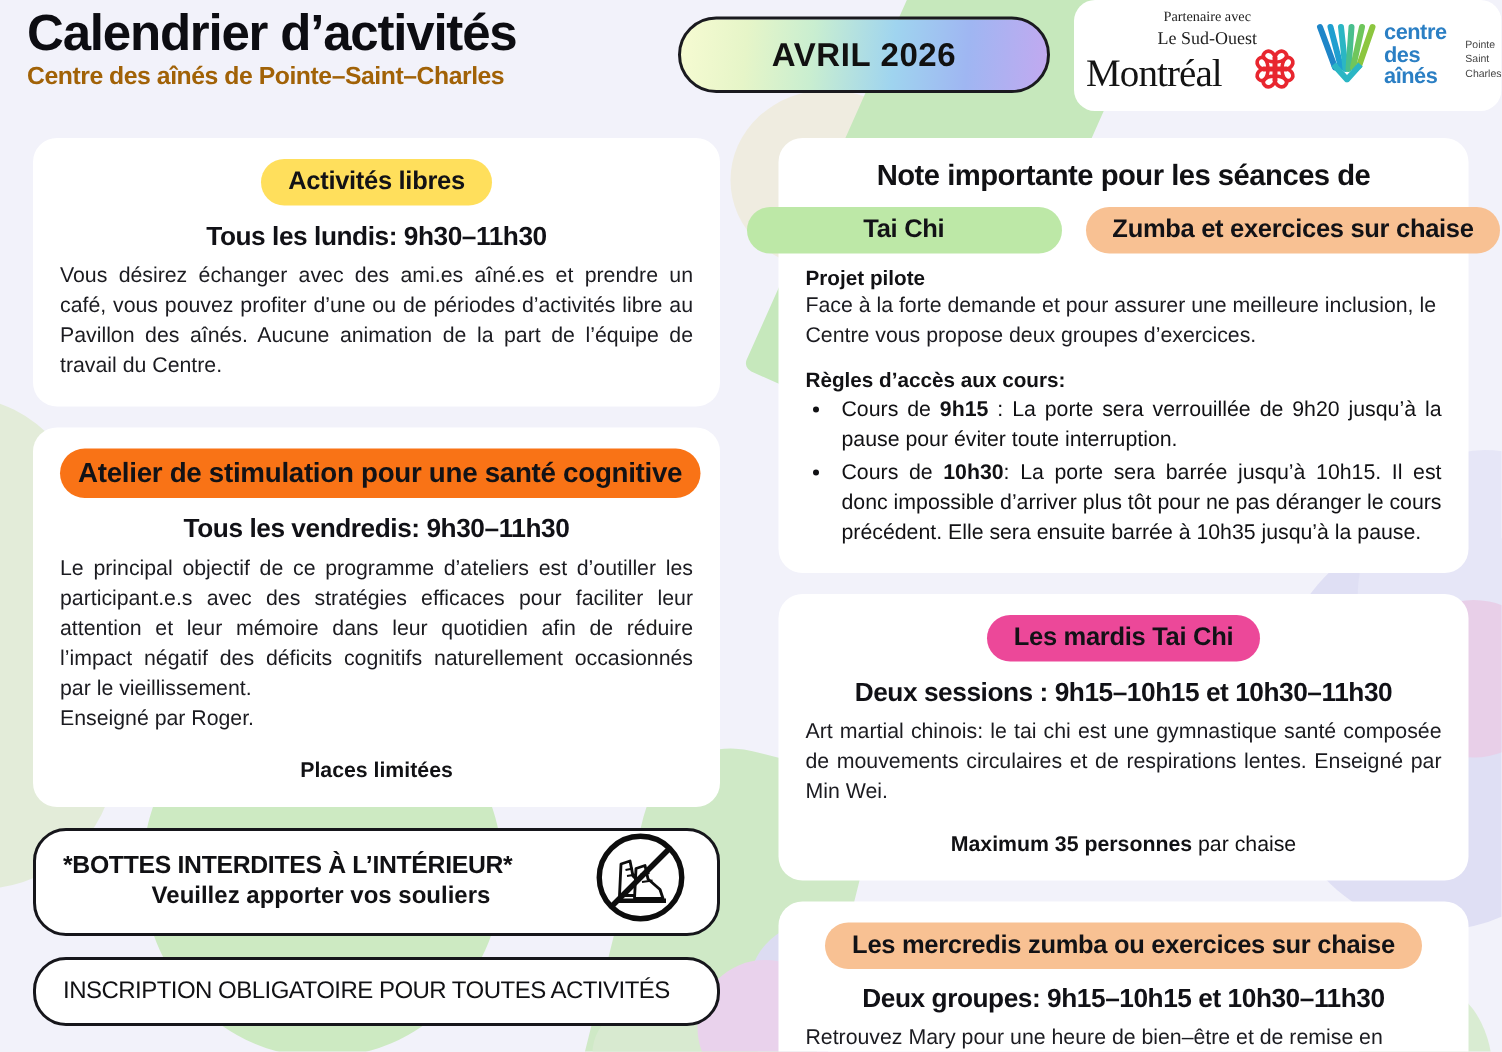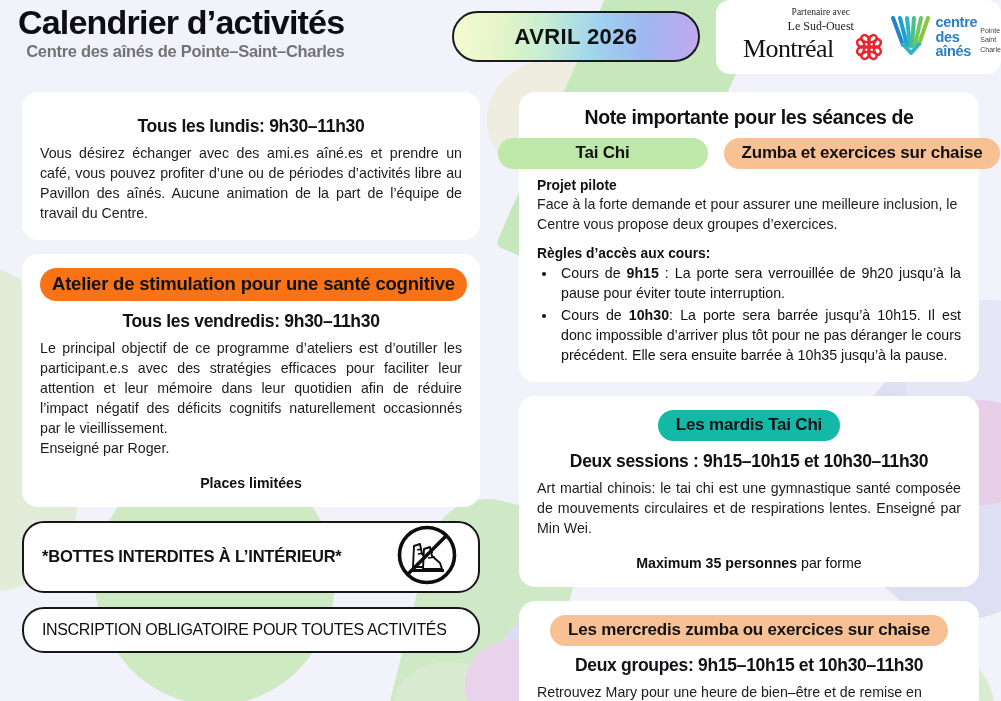--- a/index.html
+++ b/index.html
@@ -118,23 +118,22 @@
     font-size: 34px;
     font-weight: bold;
     letter-spacing: -0.8px;
     line-height: 1.08;
     color: #0d0d12;
   }
   .sub-title {
     font-size: 16.5px;
     font-weight: bold;
     letter-spacing: -0.3px;
-    color: #737373;
+    color: #a16207;
     margin-top: 1px;
-    text-align: right;
   }
 
   .month-pill {
     position: absolute;
     left: 452px; top: 11px;
     width: 248px; height: 51px;
     border: 2.4px solid #1a1a1f;
     border-radius: 26px;
     background: linear-gradient(95deg,
        #f6fbd2 0%, #e6f5c8 18%, #c9eed0 36%,
@@ -152,21 +151,21 @@
 
   .logo-panel {
     position: absolute;
     left: 716px; top: 0;
     width: 285px; height: 74px;
     background: #ffffff;
     border-radius: 14px;
     display: flex;
     align-items: center;
   }
-  .logo-mtl { position: relative; width: 170px; padding-left: 27px; }
+  .logo-mtl { position: relative; width: 170px; padding-left: 8px; }
   .logo-partner-lines {
     text-align: center;
     font-size: 9.5px;
     line-height: 1.18;
     color: #1d1d1d;
     font-family: "Liberation Serif", serif;
     padding-left: 14px;
   }
   .logo-partner-lines .l2 { font-size: 12px; }
   .logo-mtl-row { display: flex; align-items: center; gap: 19px; margin-top: -2px; }
@@ -217,21 +216,21 @@
     padding: 5px 18px 6px;
     font-size: 17px;
     font-weight: bold;
     letter-spacing: -0.2px;
     color: #121216;
     white-space: nowrap;
   }
   .pill-yellow { background: #ffdf5c; }
   .pill-purple { background: #f97316; font-size: 18.5px; padding: 5px 12px 6px; }
   .pill-green  { background: #bde8a7; }
-  .pill-green-soft { background: #14b8a6; }
+  .pill-green-soft { background: #ec4899; }
   .pill-orange { background: #f8c193; }
 
   .center { text-align: center; }
 
   .headline {
     font-size: 17.5px;
     font-weight: bold;
     letter-spacing: -0.3px;
     text-align: center;
     margin: 10px 0 6px;
@@ -399,37 +398,41 @@
           <div>Charles</div>
         </div>
       </div>
 
     </div>
   </div>
 
   <div class="col-left">
 
     <div class="card">
+      <div class="center">
+        <span class="pill pill-yellow">Activités libres</span>
+      </div>
       <div class="headline">Tous les lundis: 9h30–11h30</div>
       <div class="body-text">Vous désirez échanger avec des ami.es aîné.es et prendre un café, vous pouvez profiter d’une ou de périodes d’activités libre au Pavillon des aînés. Aucune animation de la part de l’équipe de travail du Centre.</div>
     </div>
 
     <div class="card">
       <div class="center">
         <span class="pill pill-purple">Atelier de stimulation pour une santé cognitive</span>
       </div>
       <div class="headline">Tous les vendredis: 9h30–11h30</div>
       <div class="body-text">Le principal objectif de ce programme d’ateliers est d’outiller les participant.e.s avec des stratégies efficaces pour faciliter leur attention et leur mémoire dans leur quotidien afin de réduire l’impact négatif des déficits cognitifs naturellement occasionnés par le vieillissement.</div>
       <div class="body-text left">Enseigné par Roger.</div>
       <div class="footnote">Places limitées</div>
     </div>
 
     <div class="card outlined boots-card">
       <div class="boots-text">
         <div class="boots-l1">*BOTTES INTERDITES À L’INTÉRIEUR*</div>
+        <div class="boots-l2">Veuillez apporter vos souliers</div>
       </div>
       <div class="boot-icon">
         <svg width="62" height="62" viewBox="0 0 62 62">
           <circle cx="31" cy="31" r="27.5" fill="none" stroke="#0d0d0d" stroke-width="3.6"></circle>
           <g fill="#ffffff" stroke="#0d0d0d" stroke-width="1.9" stroke-linejoin="round">
             <path d="M18 22 L24 20 L26 30 L33 37 L35 43 L17 43 Z"></path>
             <path d="M28 25 L34 23 L36 32 L44 39 L46 45 L27 45 Z"></path>
           </g>
           <path d="M15 45 L48 45 L48 48 L15 48 Z" fill="#0d0d0d"></path>
           <g stroke="#0d0d0d" stroke-width="1.3">
@@ -474,21 +477,21 @@
       </ul>
     </div>
 
     <div class="card">
       <div class="center">
         <span class="pill pill-green-soft">Les mardis Tai Chi</span>
       </div>
       <div class="headline">Deux sessions : 9h15–10h15 et 10h30–11h30</div>
       <div class="body-text">Art martial chinois: le tai chi est une gymnastique santé composée de mouvements circulaires et de respirations lentes. Enseigné par Min Wei.</div>
       <div class="footnote">
-        <b>Maximum 35 personnes</b><span class="reg"> par forme</span>
+        <b>Maximum 35 personnes</b><span class="reg"> par chaise</span>
       </div>
     </div>
 
     <div class="card">
       <div class="center">
         <span class="pill pill-orange">Les mercredis zumba ou exercices sur chaise</span>
       </div>
       <div class="headline tight">Deux groupes: 9h15–10h15 et 10h30–11h30</div>
       <div class="body-text left">Retrouvez Mary pour une heure de bien–être et de remise en forme.</div>
     </div>

